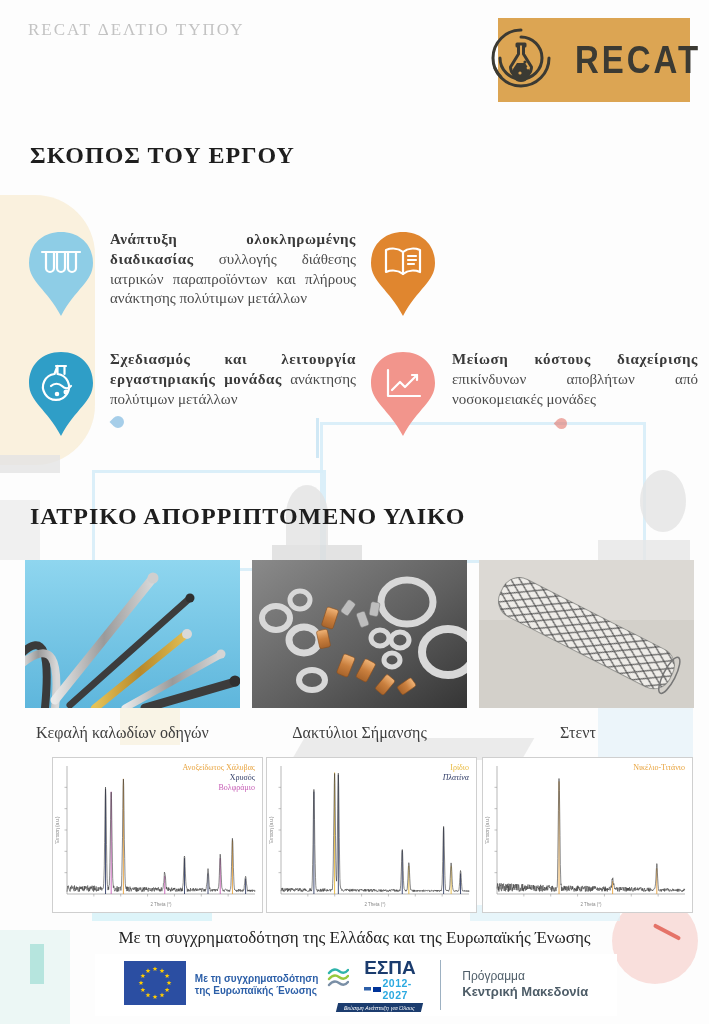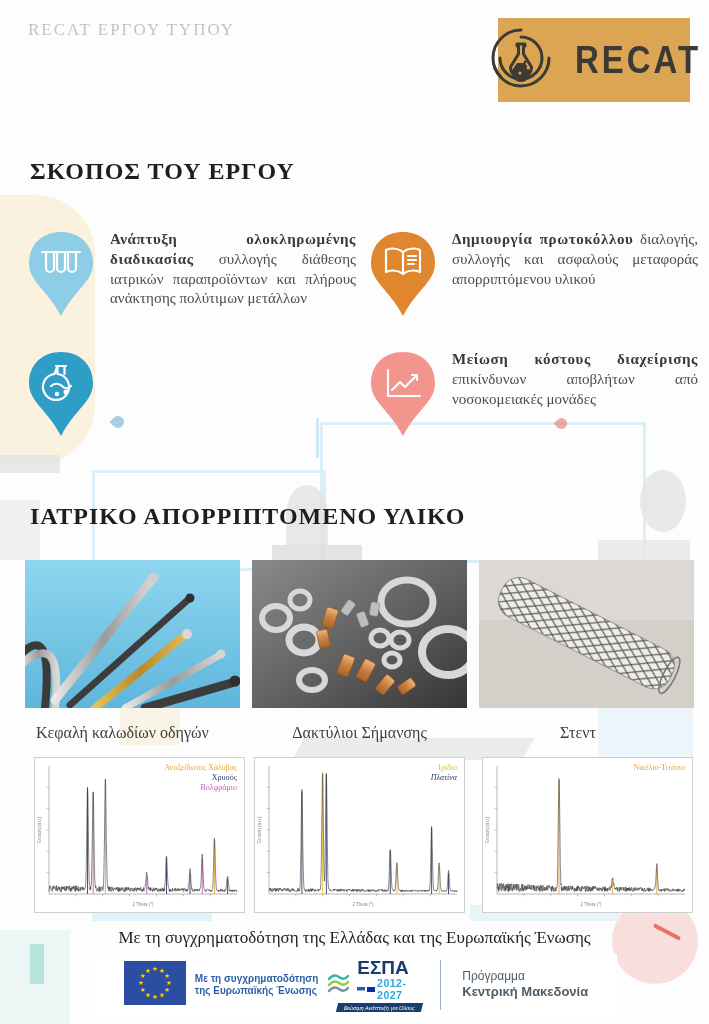--- a/index.html
+++ b/index.html
@@ -11,21 +11,21 @@
   .wm{position:absolute;}
   
   #doc-label{left:28px;top:20px;font-size:17px;color:#c3c3c3;letter-spacing:2px;}
   #logo-box{left:498px;top:18px;width:192px;height:84px;background:#DCA553;
             display:flex;align-items:center;justify-content:center;gap:10px;}
   #logo-text{font-family:"Liberation Sans",sans-serif;font-weight:bold;font-size:33px;
              color:#3B3A33;letter-spacing:3px;transform:scaleY(1.15);}
   #logo-divider{width:2px;height:62px;background:#3B3A33;}
   
   .section-title{font-size:24px;font-weight:bold;color:#1e1e1e;letter-spacing:1px;z-index:3;}
-  #purpose-title{left:30px;top:158px;}
+  #purpose-title{left:30px;top:142px;}
   #material-title{left:30px;top:503px;}
   
   .goal{display:flex;gap:14px;width:330px;z-index:3;}
   .goal p{margin:0;font-size:15px;line-height:1.32;color:#4c4c4c;text-align:justify;}
   .goal strong{color:#3a3a3a;letter-spacing:0.6px;}
   .pin{flex:0 0 70px;}
   
   .photo{top:560px;width:215px;height:148px;overflow:hidden;z-index:3;}
   
   .caption{top:724px;font-size:16px;color:#3e3e3e;z-index:3;}
@@ -35,21 +35,21 @@
   .legend{position:absolute;top:5px;right:7px;text-align:right;font-size:8px;line-height:1.25;
           font-family:"Liberation Serif",serif;}
   
   #funding-line{left:0;top:928px;width:709px;text-align:center;font-size:17px;color:#1f1f1f;z-index:3;}
   
   #footer-card{left:95px;top:954px;width:522px;height:62px;background:#ffffff;z-index:3;
                display:flex;align-items:center;justify-content:center;gap:9px;
                font-family:"Liberation Sans",sans-serif;}
   #eu-text{color:#2C5FA8;font-weight:bold;font-size:10px;line-height:1.25;}
   #espa-block{display:flex;flex-direction:column;align-items:center;width:104px;}
-  #espa-row{display:flex;align-items:flex-end;gap:8px;}
+  #espa-row{display:flex;align-items:center;gap:15px;}
   #espa-name{color:#1B3C6E;font-weight:bold;font-size:19px;line-height:1;}
   #espa-years{color:#2BA9E0;font-weight:bold;font-size:10.5px;letter-spacing:0.5px;}
   #espa-ribbon{margin-top:2px;background:#1B3C6E;color:#fff;font-size:5.5px;
                padding:1.5px 7px;transform:skewX(-14deg);white-space:nowrap;}
   #footer-divider{width:1px;height:50px;background:#9DB1C2;}
   #program-block{color:#4E5D68;font-size:12px;line-height:1.3;margin-left:12px;}
   #program-name{font-weight:bold;font-size:13px;}
 </style>
 </head>
 <body>
@@ -72,21 +72,21 @@
   <div class="wm" style="left:298px;top:738px;width:230px;height:22px;background:#E0E0E0;opacity:.6;transform:skewX(-30deg);"></div>
   <div class="wm" style="left:612px;top:898px;width:86px;height:86px;background:#F8DBD8;opacity:.9;border-radius:50%;"></div>
   <div class="wm" style="left:652px;top:930px;width:30px;height:4px;background:#E0574B;opacity:.8;transform:rotate(28deg);border-radius:2px;"></div>
   <div class="wm" style="left:0;top:930px;width:70px;height:94px;background:#EAF6F4;opacity:.9;"></div>
   <div class="wm" style="left:30px;top:944px;width:14px;height:40px;background:#7FD4C8;opacity:.5;"></div>
   <div class="wm" style="left:92px;top:905px;width:120px;height:16px;background:#CFEFF7;opacity:.7;"></div>
   <div class="wm" style="left:470px;top:905px;width:150px;height:16px;background:#DDF1F8;opacity:.7;"></div>
   <div class="wm" style="left:636px;top:760px;width:40px;height:70px;border:3px solid #E4EDF3;opacity:.8;border-radius:8px;"></div>
 </div>
 
-<div class="abs" id="doc-label">RECAT ΕΡΓΟΥ ΤΥΠΟΥ</div>
+<div class="abs" id="doc-label">RECAT ΔΕΛΤΙΟ ΤΥΠΟΥ</div>
 
 <div class="abs" id="logo-box">
   <span>
     <svg width="68" height="68" viewBox="0 0 68 68">
       <g fill="none" stroke="#3B3A33" stroke-width="3" stroke-linecap="round">
         <path d="M34 6 A28 28 0 1 0 62 34"></path>
         <path d="M34 13 A21 21 0 1 1 13 34"></path>
         <path d="M8 44 A28 28 0 0 0 14 53"></path>
       </g>
       <g>
@@ -123,35 +123,35 @@
   <span class="pin">
     <svg width="70" height="88" viewBox="0 0 70 88">
       <path d="M35 2 C16 2 3 15 3 33 C3 52 21 59 35 86 C49 59 67 52 67 33 C67 15 54 2 35 2 Z" fill="#E0862F"></path>
       <g fill="none" stroke="#ffffff" stroke-width="2.2" stroke-linecap="round" stroke-linejoin="round">
         <path d="M35 22 C30 18 23 18 18 20 V42 C23 40 30 40 35 44 C40 40 47 40 52 42 V20 C47 18 40 18 35 22 Z"></path>
         <path d="M35 22 V44"></path>
         <path d="M40 26 h8 M40 30 h8 M40 34 h6"></path>
       </g>
     </svg>
   </span>
-  <p><strong>Δημιουργία πρωτοκόλλου</strong><span> διαλογής, συλλογής και ασφαλούς μεταφοράς απορριπτόμενου υλικού</span></p>
 </div>
 
 <div class="abs goal" style="left:26px;top:350px;">
   <span class="pin">
     <svg width="70" height="88" viewBox="0 0 70 88">
       <path d="M35 2 C16 2 3 15 3 33 C3 52 21 59 35 86 C49 59 67 52 67 33 C67 15 54 2 35 2 Z" fill="#2F9EC7"></path>
       <g fill="none" stroke="#ffffff" stroke-width="2.2" stroke-linecap="round" stroke-linejoin="round">
         <path d="M30 16 h10 M31.5 16 v8 a13 13 0 1 1 -3 0 z M38.5 16 v8"></path>
         <path d="M25 36 c3 -3 8 -3 11 0 c3 3 7 3 9 0"></path>
         <circle cx="40" cy="42" r="1.4"></circle>
         <circle cx="31" cy="44" r="1.2"></circle>
       </g>
     </svg>
   </span>
+  <p><strong>Σχεδιασμός και λειτουργία εργαστηριακής μονάδας</strong><span> ανάκτησης πολύτιμων μετάλλων</span></p>
 </div>
 
 <div class="abs goal" style="left:368px;top:350px;">
   <span class="pin">
     <svg width="70" height="88" viewBox="0 0 70 88">
       <path d="M35 2 C16 2 3 15 3 33 C3 52 21 59 35 86 C49 59 67 52 67 33 C67 15 54 2 35 2 Z" fill="#F2958C"></path>
       <g fill="none" stroke="#ffffff" stroke-width="2.2" stroke-linecap="round" stroke-linejoin="round">
         <path d="M20 20 V46 H52"></path>
         <path d="M24 40 l8 -8 l5 5 l12 -12"></path>
         <path d="M44 25 h5 v5"></path>
@@ -255,21 +255,21 @@
       <rect x="12" y="52" width="190" height="42" rx="18" fill="url(#mesh)"></rect>
       <ellipse cx="200" cy="73" rx="6" ry="20" fill="none" stroke="#777" stroke-width="1.5"></ellipse>
     </g>
   </svg>
 </div>
 
 <div class="abs caption" style="left:36px;">Κεφαλή καλωδίων οδηγών</div>
 <div class="abs caption" style="left:252px;width:215px;text-align:center;">Δακτύλιοι Σήμανσης</div>
 <div class="abs caption" style="left:560px;">Στεντ</div>
 
-<div class="abs xrd" style="left:34px;">
+<div class="abs xrd" style="left:52px;">
     <svg width="207" height="152" viewBox="0 0 207 152">
       <line x1="14" y1="136" x2="202" y2="136" stroke="#999" stroke-width="0.7"></line>
       <line x1="14" y1="8" x2="14" y2="136" stroke="#999" stroke-width="0.7"></line>
       <line x1="40.85714285714286" y1="136" x2="40.85714285714286" y2="138.5" stroke="#999" stroke-width="0.6"></line>
       <line x1="67.71428571428572" y1="136" x2="67.71428571428572" y2="138.5" stroke="#999" stroke-width="0.6"></line>
       <line x1="94.57142857142857" y1="136" x2="94.57142857142857" y2="138.5" stroke="#999" stroke-width="0.6"></line>
       <line x1="121.42857142857143" y1="136" x2="121.42857142857143" y2="138.5" stroke="#999" stroke-width="0.6"></line>
       <line x1="148.28571428571428" y1="136" x2="148.28571428571428" y2="138.5" stroke="#999" stroke-width="0.6"></line>
       <line x1="175.14285714285714" y1="136" x2="175.14285714285714" y2="138.5" stroke="#999" stroke-width="0.6"></line>
       <line x1="11.5" y1="29.333333333333332" x2="14" y2="29.333333333333332" stroke="#999" stroke-width="0.6"></line>
@@ -289,21 +289,21 @@
       <path d="M 14.0,133.7 14.3,131.5 14.6,128.3 14.9,128.8 15.3,127.7 15.6,130.2 15.9,130.1 16.2,131.2 16.5,132.3 16.8,132.1 17.1,133.5 17.4,128.8 17.8,131.4 18.1,130.9 18.4,128.7 18.7,127.5 19.0,130.7 19.3,130.4 19.6,128.8 20.0,128.8 20.3,128.7 20.6,131.8 20.9,131.6 21.2,133.2 21.5,127.5 21.8,130.9 22.1,129.8 22.5,132.8 22.8,130.9 23.1,130.7 23.4,128.6 23.7,131.7 24.0,131.8 24.3,129.0 24.7,131.4 25.0,132.7 25.3,133.7 25.6,133.2 25.9,129.3 26.2,129.7 26.5,133.5 26.8,128.4 27.2,128.7 27.5,130.9 27.8,129.1 28.1,130.6 28.4,130.5 28.7,128.8 29.0,131.4 29.4,128.5 29.7,132.5 30.0,130.6 30.3,131.1 30.6,131.6 30.9,133.1 31.2,128.1 31.5,131.9 31.9,128.1 32.2,130.7 32.5,130.4 32.8,128.3 33.1,128.7 33.4,130.0 33.7,129.7 34.1,132.4 34.4,128.2 34.7,127.5 35.0,131.3 35.3,130.3 35.6,133.5 35.9,131.9 36.2,129.5 36.6,133.1 36.9,130.3 37.2,128.5 37.5,129.0 37.8,131.3 38.1,128.9 38.4,130.3 38.8,128.6 39.1,127.7 39.4,131.4 39.7,132.5 40.0,130.9 40.3,128.0 40.6,133.6 40.9,131.4 41.3,127.7 41.6,132.2 41.9,130.0 42.2,130.9 42.5,132.3 42.8,132.0 43.1,128.4 43.5,133.4 43.8,132.1 44.1,131.7 44.4,132.8 44.7,132.1 45.0,129.6 45.3,129.1 45.6,132.8 46.0,130.4 46.3,129.9 46.6,129.5 46.9,131.1 47.2,131.5 47.5,128.7 47.8,131.5 48.2,130.2 48.5,129.6 48.8,132.4 49.1,131.5 49.4,130.4 49.7,130.1 50.0,130.5 50.3,130.2 50.7,125.5 51.0,117.8 51.3,107.8 51.6,84.7 51.9,61.2 52.2,39.1 52.5,29.1 52.9,38.7 53.2,58.9 53.5,86.3 53.8,105.7 54.1,120.6 54.4,126.5 54.7,128.3 55.0,132.1 55.4,128.9 55.7,131.5 56.0,127.1 56.3,126.9 56.6,117.9 56.9,104.3 57.2,88.1 57.6,61.3 57.9,39.5 58.2,34.1 58.5,40.7 58.8,62.9 59.1,83.5 59.4,104.3 59.7,120.4 60.1,126.0 60.4,129.8 60.7,127.8 61.0,128.1 61.3,131.3 61.6,133.2 61.9,132.8 62.3,132.2 62.6,131.5 62.9,129.9 63.2,133.2 63.5,133.4 63.8,133.0 64.1,128.3 64.4,133.7 64.8,131.2 65.1,130.2 65.4,129.1 65.7,133.3 66.0,131.4 66.3,130.5 66.6,129.4 67.0,128.9 67.3,129.0 67.6,128.9 67.9,132.5 68.2,128.4 68.5,128.4 68.8,117.4 69.1,102.0 69.5,79.4 69.8,50.5 70.1,28.1 70.4,21.1 70.7,27.3 71.0,52.6 71.3,81.5 71.7,100.5 72.0,118.1 72.3,125.6 72.6,129.2 72.9,129.2 73.2,131.0 73.5,128.7 73.8,133.1 74.2,130.5 74.5,128.8 74.8,132.9 75.1,128.9 75.4,129.4 75.7,132.5 76.0,133.6 76.4,133.1 76.7,131.3 77.0,128.7 77.3,131.4 77.6,130.1 77.9,130.7 78.2,133.3 78.5,131.5 78.9,130.9 79.2,130.5 79.5,129.9 79.8,129.9 80.1,131.7 80.4,130.7 80.7,131.6 81.1,129.4 81.4,130.2 81.7,131.5 82.0,129.5 82.3,129.5 82.6,130.5 82.9,133.2 83.2,129.1 83.6,133.7 83.9,131.1 84.2,129.9 84.5,133.3 84.8,131.6 85.1,129.8 85.4,133.1 85.8,132.0 86.1,132.2 86.4,130.8 86.7,129.6 87.0,131.8 87.3,132.0 87.6,129.6 87.9,129.5 88.3,131.7 88.6,133.6 88.9,133.5 89.2,133.4 89.5,131.5 89.8,133.5 90.1,129.4 90.5,131.7 90.8,129.9 91.1,133.4 91.4,132.0 91.7,129.0 92.0,130.9 92.3,131.7 92.6,131.7 93.0,129.5 93.3,132.0 93.6,129.5 93.9,130.4 94.2,132.1 94.5,131.4 94.8,131.7 95.2,133.6 95.5,129.8 95.8,131.0 96.1,130.9 96.4,130.6 96.7,130.4 97.0,132.9 97.3,132.3 97.7,132.8 98.0,130.2 98.3,131.2 98.6,132.8 98.9,133.5 99.2,131.5 99.5,130.1 99.9,132.6 100.2,130.0 100.5,129.5 100.8,130.8 101.1,131.7 101.4,133.4 101.7,130.0 102.0,130.4 102.4,129.6 102.7,131.5 103.0,130.1 103.3,132.3 103.6,130.5 103.9,131.2 104.2,130.4 104.6,130.3 104.9,132.4 105.2,129.7 105.5,129.3 105.8,131.7 106.1,132.2 106.4,133.1 106.7,131.1 107.1,133.6 107.4,131.6 107.7,132.6 108.0,131.4 108.3,129.4 108.6,132.2 108.9,133.2 109.3,130.8 109.6,131.1 109.9,130.5 110.2,128.9 110.5,125.1 110.8,124.8 111.1,120.0 111.4,114.1 111.8,115.1 112.1,116.5 112.4,118.3 112.7,122.4 113.0,127.7 113.3,130.9 113.6,129.0 114.0,131.3 114.3,131.8 114.6,132.5 114.9,130.1 115.2,129.5 115.5,132.8 115.8,129.7 116.1,131.3 116.5,131.8 116.8,131.0 117.1,130.8 117.4,133.4 117.7,131.8 118.0,133.2 118.3,131.2 118.7,129.6 119.0,132.3 119.3,131.3 119.6,132.6 119.9,131.8 120.2,130.7 120.5,130.0 120.8,132.1 121.2,130.0 121.5,131.2 121.8,129.9 122.1,131.3 122.4,132.9 122.7,133.5 123.0,131.9 123.4,132.2 123.7,130.8 124.0,133.6 124.3,132.7 124.6,132.5 124.9,130.9 125.2,130.9 125.5,133.1 125.9,130.6 126.2,133.3 126.5,132.5 126.8,131.3 127.1,132.2 127.4,129.9 127.7,129.9 128.1,133.5 128.4,131.3 128.7,132.9 129.0,130.3 129.3,133.1 129.6,128.7 129.9,127.3 130.2,124.5 130.6,114.0 130.9,106.0 131.2,99.0 131.5,98.0 131.8,99.7 132.1,108.3 132.4,115.1 132.8,123.4 133.1,127.3 133.4,128.3 133.7,129.8 134.0,130.0 134.3,133.6 134.6,131.4 134.9,131.1 135.3,133.3 135.6,131.3 135.9,132.4 136.2,133.1 136.5,132.5 136.8,132.5 137.1,133.4 137.5,130.1 137.8,132.6 138.1,132.5 138.4,131.9 138.7,132.2 139.0,132.0 139.3,130.9 139.6,130.7 140.0,133.2 140.3,130.9 140.6,130.1 140.9,132.3 141.2,131.4 141.5,132.1 141.8,133.2 142.2,131.1 142.5,131.6 142.8,130.1 143.1,131.4 143.4,132.9 143.7,131.3 144.0,132.2 144.3,132.8 144.7,130.7 145.0,131.1 145.3,131.4 145.6,132.2 145.9,132.6 146.2,131.1 146.5,130.5 146.9,132.0 147.2,130.9 147.5,130.8 147.8,131.9 148.1,130.4 148.4,132.9 148.7,133.7 149.0,132.2 149.4,130.2 149.7,130.3 150.0,130.7 150.3,132.0 150.6,132.7 150.9,133.4 151.2,131.1 151.6,132.8 151.9,131.5 152.2,133.4 152.5,131.3 152.8,131.8 153.1,130.6 153.4,128.4 153.7,126.3 154.1,124.1 154.4,118.9 154.7,113.2 155.0,110.6 155.3,112.4 155.6,116.8 155.9,121.8 156.3,127.8 156.6,130.8 156.9,129.7 157.2,132.9 157.5,133.2 157.8,133.4 158.1,131.7 158.4,131.7 158.8,132.6 159.1,131.7 159.4,133.4 159.7,131.2 160.0,131.5 160.3,132.0 160.6,131.5 161.0,132.7 161.3,131.0 161.6,131.6 161.9,131.6 162.2,133.4 162.5,131.4 162.8,132.4 163.1,132.3 163.5,131.5 163.8,131.1 164.1,131.8 164.4,133.0 164.7,131.1 165.0,130.9 165.3,130.1 165.7,128.3 166.0,124.3 166.3,117.7 166.6,109.1 166.9,100.9 167.2,96.2 167.5,99.1 167.8,107.4 168.2,116.7 168.5,124.1 168.8,129.3 169.1,130.4 169.4,131.0 169.7,131.1 170.0,133.1 170.4,132.1 170.7,132.1 171.0,133.4 171.3,133.5 171.6,132.2 171.9,131.4 172.2,131.2 172.5,131.1 172.9,131.2 173.2,131.7 173.5,132.5 173.8,131.8 174.1,131.5 174.4,132.4 174.7,133.3 175.1,132.3 175.4,132.2 175.7,133.4 176.0,132.5 176.3,132.1 176.6,133.6 176.9,132.7 177.2,131.4 177.6,130.7 177.9,127.5 178.2,119.3 178.5,108.3 178.8,96.3 179.1,84.8 179.4,80.3 179.8,84.1 180.1,94.8 180.4,109.3 180.7,118.2 181.0,126.1 181.3,129.9 181.6,132.0 181.9,131.7 182.3,132.0 182.6,132.6 182.9,133.0 183.2,132.5 183.5,133.7 183.8,132.0 184.1,132.2 184.5,133.0 184.8,132.6 185.1,133.7 185.4,131.2 185.7,132.4 186.0,132.7 186.3,131.5 186.6,131.8 187.0,133.2 187.3,131.3 187.6,132.8 187.9,133.6 188.2,132.4 188.5,132.2 188.8,133.2 189.2,133.5 189.5,133.4 189.8,131.6 190.1,133.2 190.4,132.1 190.7,131.5 191.0,131.8 191.3,127.6 191.7,125.1 192.0,121.0 192.3,119.6 192.6,118.3 192.9,119.1 193.2,122.8 193.5,125.8 193.9,128.1 194.2,130.3 194.5,133.0 194.8,133.4 195.1,131.9 195.4,132.9 195.7,132.1 196.0,133.2 196.4,133.2 196.7,131.8 197.0,133.2 197.3,133.3 197.6,132.2 197.9,133.7 198.2,131.9 198.6,132.6 198.9,132.4 199.2,131.7 199.5,133.6 199.8,132.2 200.1,132.2 200.4,132.3 200.7,132.7 201.1,131.9 201.4,132.4 201.7,133.6 202.0,132.4 " fill="none" stroke="#3a3a3a" stroke-width="0.6"></path>
       <text x="108" y="148" font-size="4.5" fill="#888" text-anchor="middle" font-family="Liberation Sans, sans-serif">2 Theta (°)</text>
       <text x="6" y="72" font-size="4.5" fill="#888" text-anchor="middle" transform="rotate(-90 6 72)" font-family="Liberation Sans, sans-serif">Ένταση (a.u.)</text>
     </svg>
     <div class="legend">
       <div style="color: rgb(232, 163, 61);">Ανοξείδωτος Χάλυβας</div>
       <div style="color: rgb(47, 59, 102);">Χρυσός</div>
       <div style="color: rgb(198, 91, 181);">Βολφράμιο</div>
     </div>
   </div>
-<div class="abs xrd" style="left:254px;">
+<div class="abs xrd" style="left:266px;">
     <svg width="207" height="152" viewBox="0 0 207 152">
       <line x1="14" y1="136" x2="202" y2="136" stroke="#999" stroke-width="0.7"></line>
       <line x1="14" y1="8" x2="14" y2="136" stroke="#999" stroke-width="0.7"></line>
       <line x1="40.85714285714286" y1="136" x2="40.85714285714286" y2="138.5" stroke="#999" stroke-width="0.6"></line>
       <line x1="67.71428571428572" y1="136" x2="67.71428571428572" y2="138.5" stroke="#999" stroke-width="0.6"></line>
       <line x1="94.57142857142857" y1="136" x2="94.57142857142857" y2="138.5" stroke="#999" stroke-width="0.6"></line>
       <line x1="121.42857142857143" y1="136" x2="121.42857142857143" y2="138.5" stroke="#999" stroke-width="0.6"></line>
       <line x1="148.28571428571428" y1="136" x2="148.28571428571428" y2="138.5" stroke="#999" stroke-width="0.6"></line>
       <line x1="175.14285714285714" y1="136" x2="175.14285714285714" y2="138.5" stroke="#999" stroke-width="0.6"></line>
       <line x1="11.5" y1="29.333333333333332" x2="14" y2="29.333333333333332" stroke="#999" stroke-width="0.6"></line>

